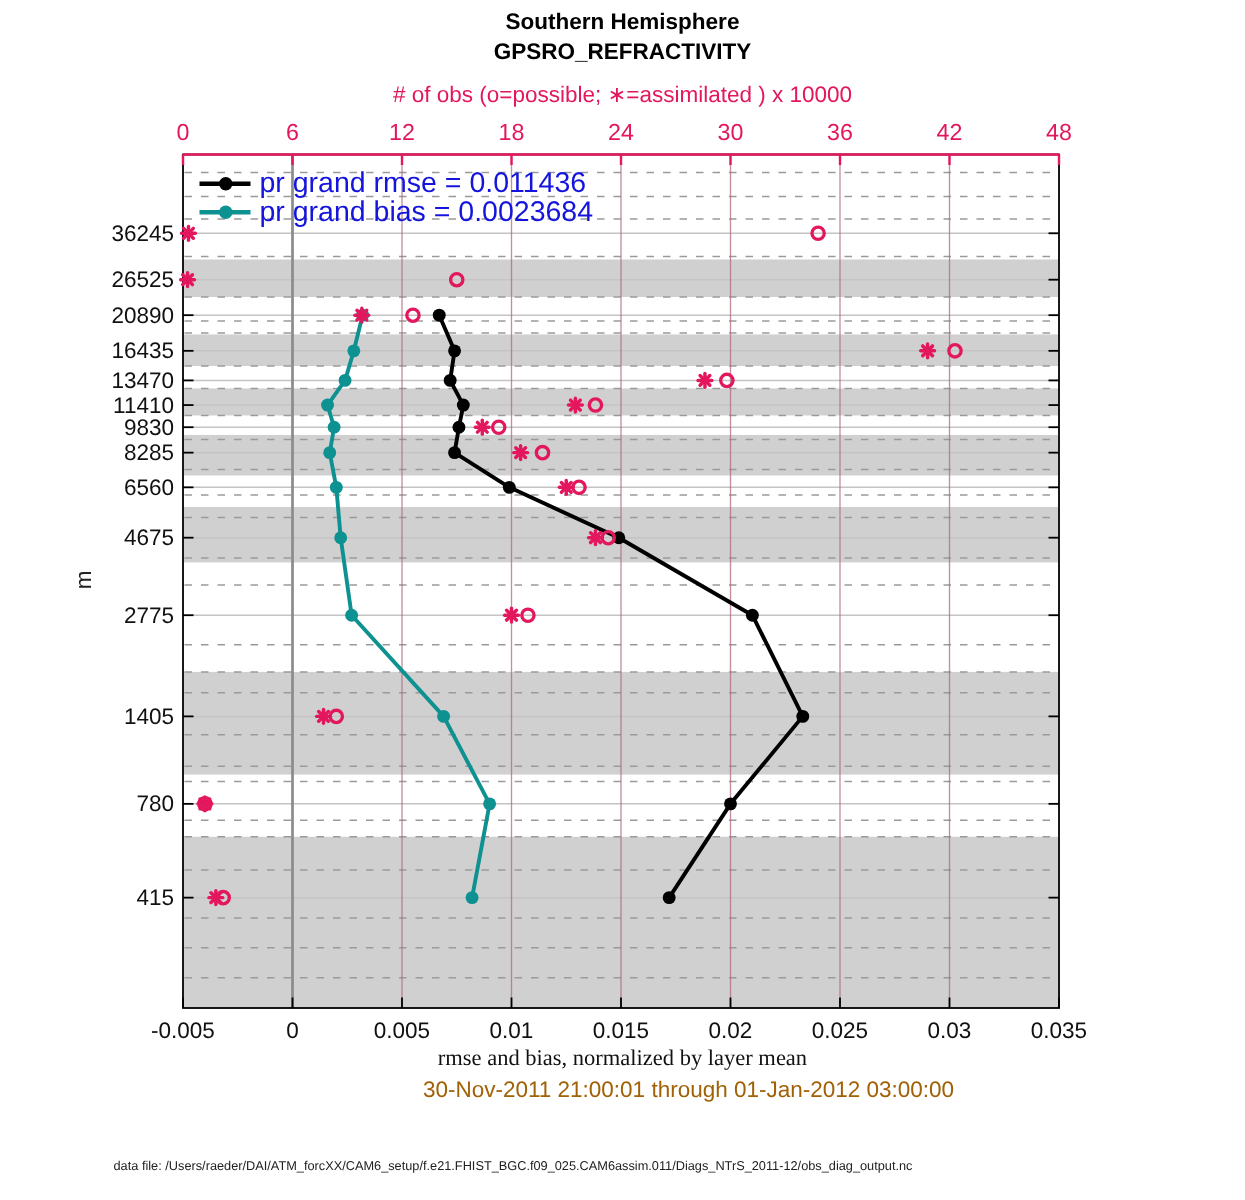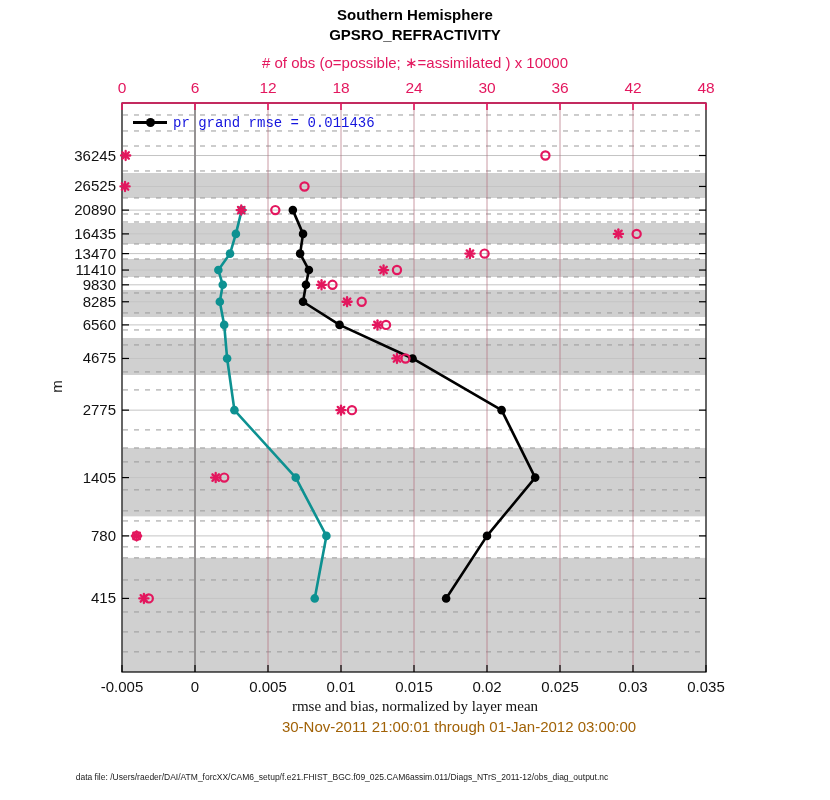--- a/index.html
+++ b/index.html
@@ -13,21 +13,21 @@
        font-size:15px;}
   #ylab{position:absolute;left:50px;top:378px;font-size:15px;color:#222;
        transform:rotate(-90deg);}
   #xlab1{position:absolute;top:698px;left:0;width:830px;text-align:center;font-size:15px;color:#111;font-family:Liberation Serif, serif;}
   #xlab2{position:absolute;top:718px;left:0;width:830px;text-align:center;font-size:15px;color:#a16207;padding-left:44px;}
   #footer{position:absolute;top:772px;left:0;width:684px;text-align:center;font-size:8.5px;color:#222;}
   #legend{position:absolute;left:133px;top:113px;}
   .lrow{display:flex;align-items:center;height:19px;}
   .lswatch{position:relative;width:34px;height:3px;margin-right:6px;}
   .lswatch .dot{position:absolute;left:13px;top:-3px;width:9px;height:9px;border-radius:50%;}
-  .ltext{font-size:14px;color:#1414dd;white-space:nowrap;font-family:Liberation Mono, monospace;}
+  .ltext{font-size:19px;color:#1414dd;white-space:nowrap;}
   svg text{font-family:"Liberation Sans",sans-serif;}
 </style>
 </head>
 <body>
 
 <div id="fig">
   <svg id="plot" width="830" height="800" viewBox="0 0 830 800" style="position:absolute;left:0;top:0;">
       <rect x="122.5" y="172.97847975497126" width="583" height="25.014169562146833" fill="#d0d0d0"></rect>
       <rect x="122.5" y="222.96693790172696" width="583" height="21.036773776627285" fill="#d0d0d0"></rect>
       <rect x="122.5" y="258.967128872076" width="583" height="18.003825734174654" fill="#d0d0d0"></rect>
@@ -268,18 +268,24 @@
   <div id="topAxisLabel" style="color: rgb(227, 23, 94);"># of obs (o=possible; ∗=assimilated ) x 10000</div>
   <div id="ylab">m</div>
 
   <div id="legend">
     <div class="lrow">
       <span class="lswatch" style="background: rgb(0, 0, 0);">
           <span class="dot" style="background: rgb(0, 0, 0);"></span>
         </span>
       <span class="ltext">pr grand rmse = 0.011436</span>
     </div>
+    <div class="lrow">
+      <span class="lswatch" style="background: rgb(13, 145, 145);">
+          <span class="dot" style="background: rgb(13, 145, 145);"></span>
+        </span>
+      <span class="ltext">pr grand bias = 0.0023684</span>
+    </div>
   </div>
 
   <div id="xlab1">rmse and bias, normalized by layer mean</div>
   <div id="xlab2">30-Nov-2011 21:00:01 through 01-Jan-2012 03:00:00</div>
   <div id="footer">data file: /Users/raeder/DAI/ATM_forcXX/CAM6_setup/f.e21.FHIST_BGC.f09_025.CAM6assim.011/Diags_NTrS_2011-12/obs_diag_output.nc</div>
 </div>
 
 </body></html>

